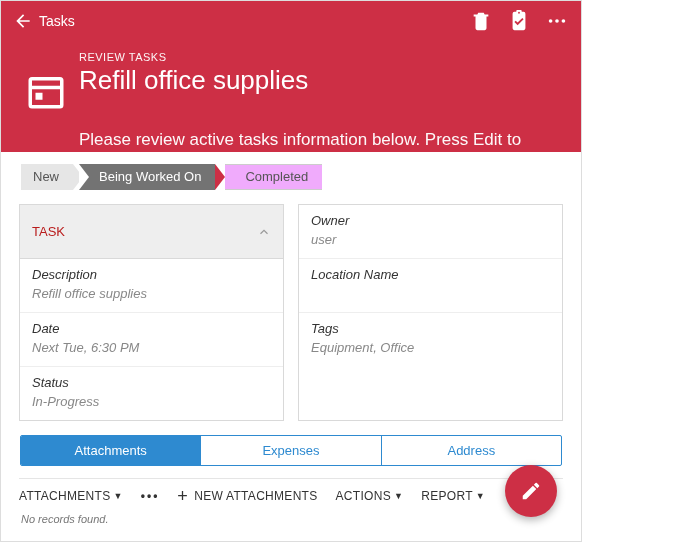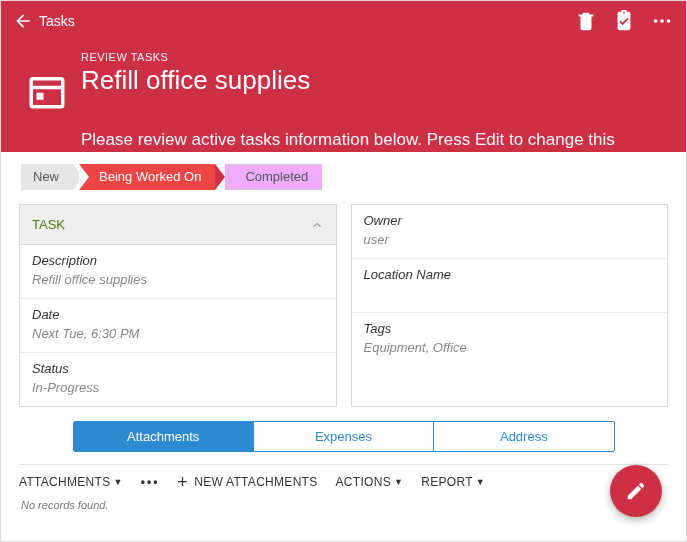--- a/index.html
+++ b/index.html
@@ -1,16 +1,16 @@
 <!DOCTYPE html>
 <html><head>
 <meta charset="utf-8">
 <style>
 html,body{margin:0;padding:0;font-family:"Segoe UI",Arial,sans-serif;font-size:13px;color:#333;background:#fff;}
-.page{width:687px;height:542px;position:relative;overflow:hidden;border:1px solid #ddd;box-sizing:border-box;}
+.page{width:582px;height:542px;position:relative;overflow:hidden;border:1px solid #ddd;box-sizing:border-box;}
 .hero{background:#cd2f45;color:#fff;height:151px;padding:0;box-sizing:border-box;}
 .topbar{display:flex;align-items:center;height:40px;padding:0 12px;}
 .back{display:flex;align-items:center;cursor:pointer;}
 .back svg{width:20px;height:20px;fill:#fff;margin-right:6px;}
 .back span{font-size:14px;}
 .tspacer{flex:1;}
 .ticon{width:24px;height:24px;margin-left:14px;display:flex;align-items:center;justify-content:center;cursor:pointer;}
 .ticon svg{width:22px;height:22px;fill:#fff;}
 .hero-body{display:flex;padding:10px 16px 0 24px;}
 .hero-ic{width:44px;height:44px;margin-top:18px;display:flex;align-items:center;justify-content:center;}
@@ -19,30 +19,30 @@
 .eyebrow{font-size:11px;letter-spacing:0.5px;opacity:0.95;}
 .title{font-size:26px;font-weight:300;margin:2px 0 4px;}
 .subtitle{font-size:17px;line-height:1.45;max-width:590px;opacity:0.97;margin-top:32px;}
 .workflow{display:flex;margin:12px 16px 0 20px;font-size:13px;}
 .wf{position:relative;height:26px;line-height:26px;padding:0 14px 0 20px;margin-right:6px;}
 .wf::before,.wf::after{content:"";position:absolute;top:0;width:0;height:0;border-style:solid;}
 .wf::before{left:0;border-width:13px 0 13px 10px;border-color:transparent transparent transparent #fff;}
 .wf::after{right:-10px;border-width:13px 0 13px 10px;}
 .wf.gray{background:#e6e6e6;color:#555;}
 .wf.gray::after{border-color:transparent transparent transparent #e6e6e6;}
-.wf.red{background:#ef4444;color:#fff;}
+.wf.red{background:#737373;color:#fff;}
 .wf.red::after{border-color:transparent transparent transparent #cd2f45;}
 .wf.white{background:#f0abfc;color:#555;border-top:1px solid #ccc;border-bottom:1px solid #ccc;height:24px;line-height:24px;margin-left:4px;}
 .wf.white::after{border-color:transparent transparent transparent #fff;right:-9px;border-width:12px 0 12px 9px;}
 .wf.white::before{border-color:#ccc transparent #ccc transparent;display:none;}
 .wf.first::before{display:none;}
 .wf.first{padding-left:12px;text-align:center;}
 .panels{display:flex;gap:14px;padding:14px 18px 0;}
 .panel{flex:1;border:1px solid #d9d9d9;}
-.phead{background:#eeeeee;border-bottom:1px solid #d9d9d9;padding:12px 12px;display:flex;align-items:center;font-size:13px;color:#4d7c0f;}
+.phead{background:#eeeeee;border-bottom:1px solid #d9d9d9;padding:19px 12px;display:flex;align-items:center;font-size:13px;color:#b91c1c;}
 .phead .sp{flex:1;}
 .chev{width:14px;height:14px;}
 .chev svg{width:14px;height:14px;stroke:#999;fill:none;stroke-width:2;}
 .field{padding:8px 12px 10px;border-bottom:1px solid #eee;font-style:italic;}
 .field:last-child{border-bottom:none;}
 .flabel{font-size:13px;color:#333;}
 .fval{font-size:13px;color:#888;margin-top:4px;min-height:16px;}
 .pilltabs{display:flex;margin:14px auto 0;width:540px;border:1px solid #2e8ad0;border-radius:2px;overflow:hidden;}
 .ptab{flex:1;text-align:center;padding:7px 0;font-size:13px;cursor:pointer;color:#2e8ad0;border-right:1px solid #2e8ad0;}
 .ptab:last-child{border-right:none;}

